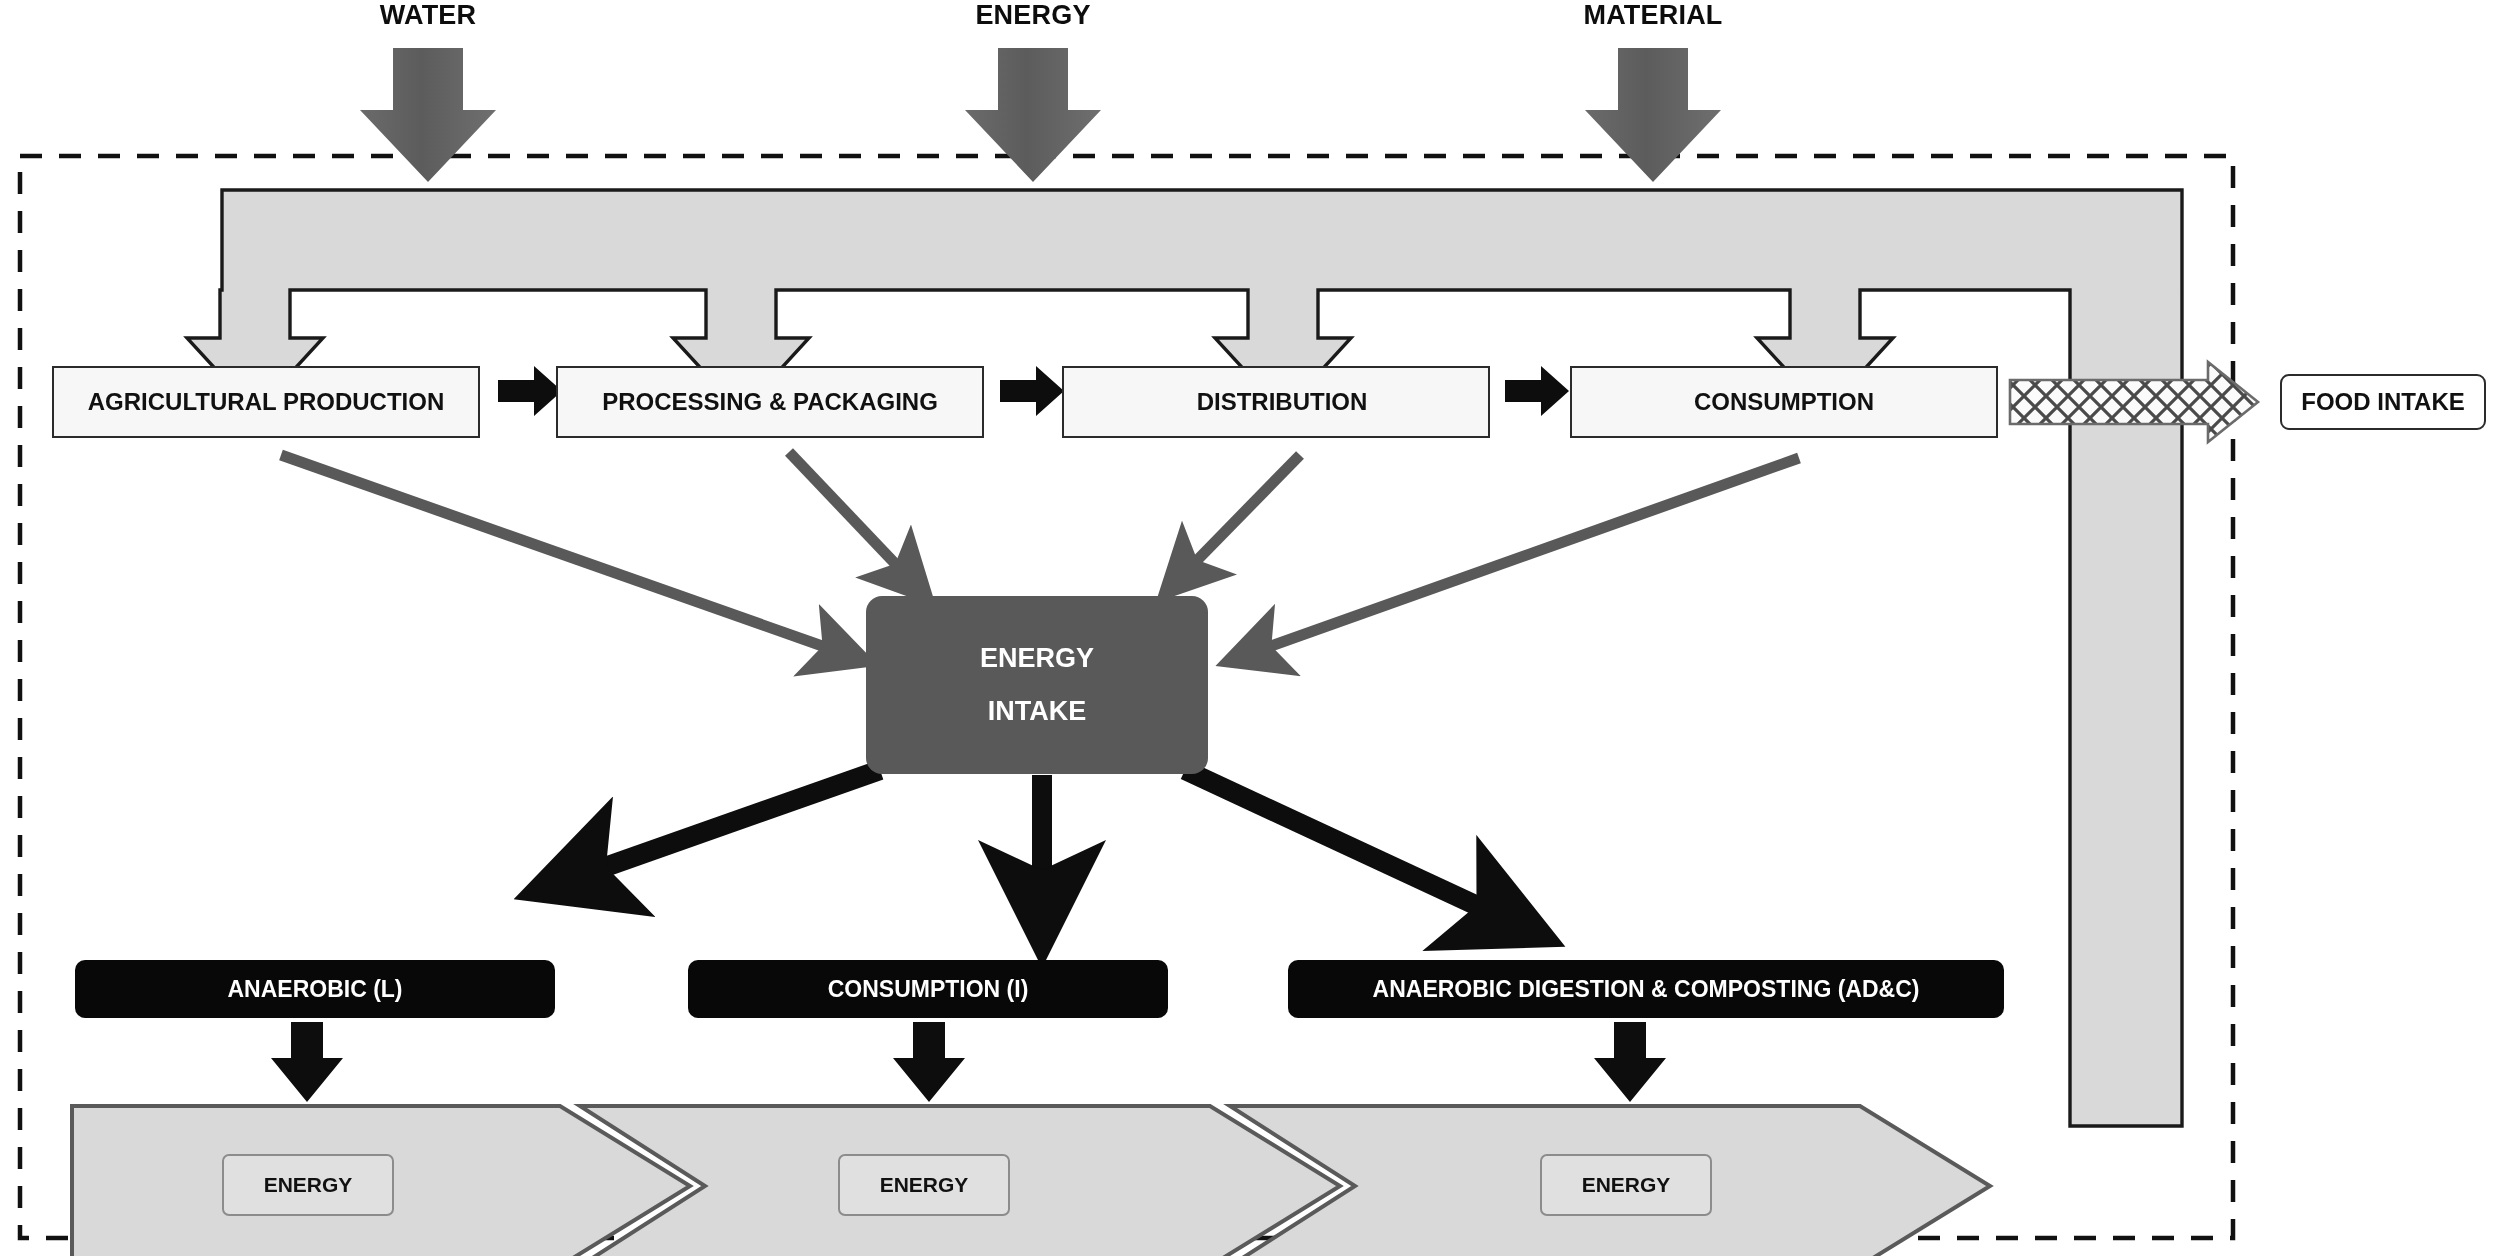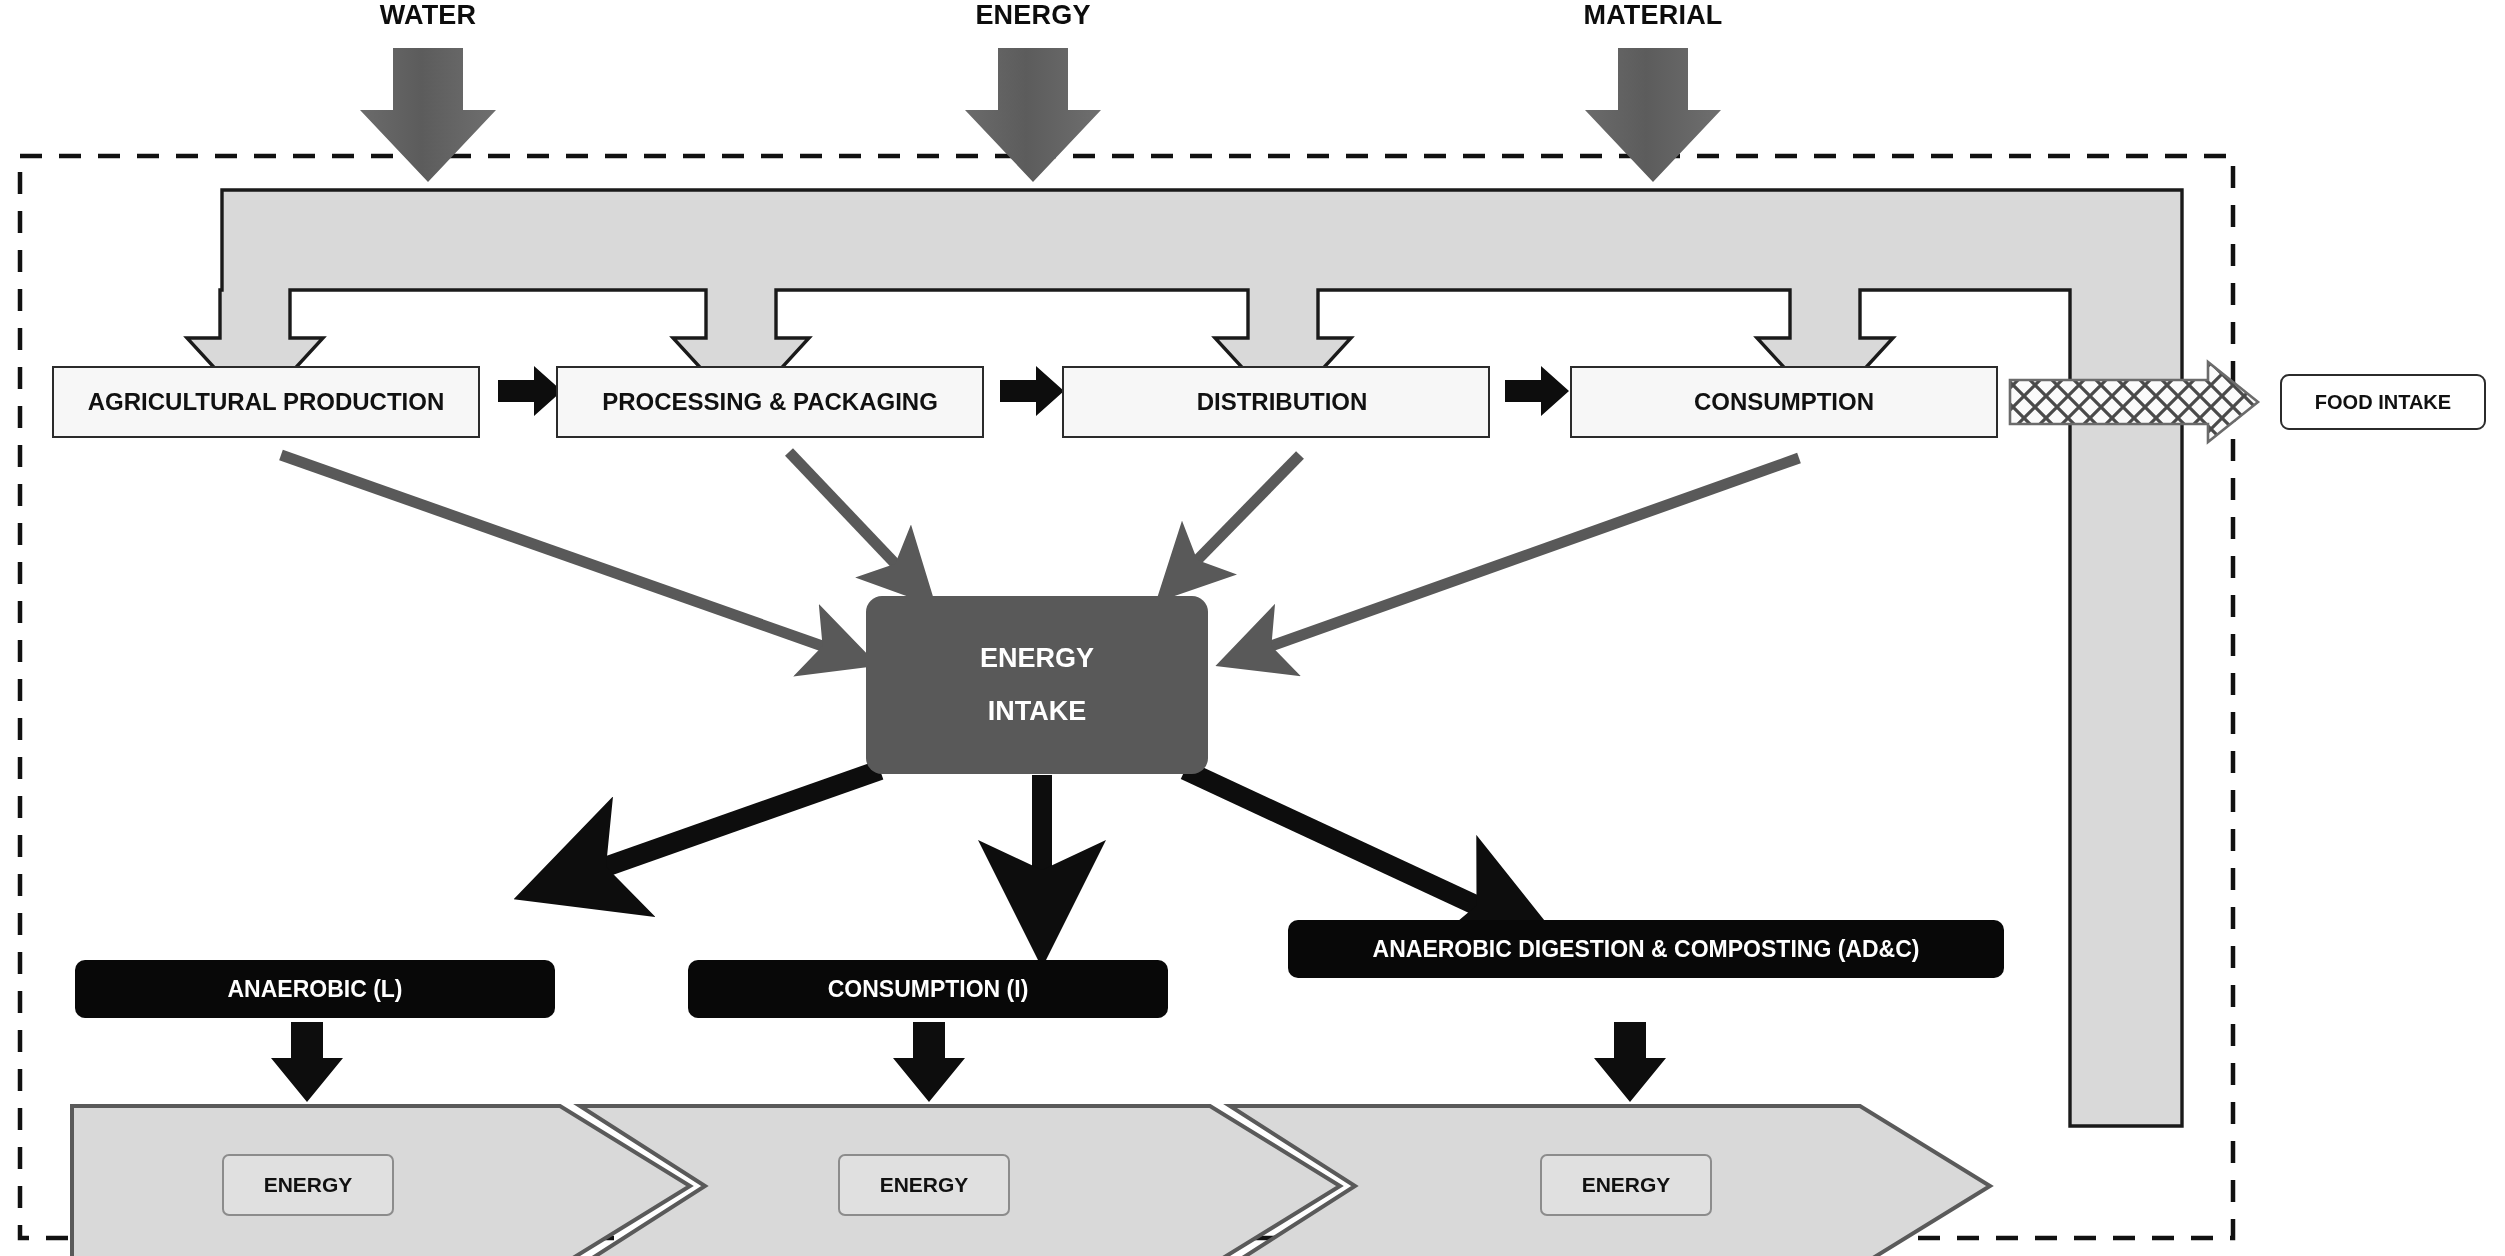--- a/index.html
+++ b/index.html
@@ -10,21 +10,21 @@
 
   .lbl{position:absolute;font-weight:bold;color:#0d0d0d;white-space:nowrap;
        letter-spacing:.2px;text-align:center;}
   .input-lbl{font-size:27px;}
 
   .pbox{position:absolute;background:#f7f7f7;border:2px solid #2b2b2b;
         display:flex;align-items:center;justify-content:center;
         font-size:24px;font-weight:bold;color:#111;box-sizing:border-box;}
   .foodbox{position:absolute;background:#fff;border:2px solid #2b2b2b;border-radius:9px;
            display:flex;align-items:center;justify-content:center;
-           font-size:20px;font-weight:bold;color:#111;box-sizing:border-box;}
+           font-size:24px;font-weight:bold;color:#111;box-sizing:border-box;}
   .lossbox{position:absolute;background:#595959;border-radius:16px;
            display:flex;flex-direction:column;align-items:center;justify-content:center;
            color:#fff;font-size:27px;font-weight:bold;gap:22px;box-sizing:border-box;}
   .blkbox{position:absolute;background:#080808;border-radius:10px;
           display:flex;align-items:center;justify-content:center;
           color:#fff;font-size:23px;font-weight:bold;box-sizing:border-box;}
   .enbox{position:absolute;background:#e0e0e0;border:2px solid #8c8c8c;border-radius:7px;
          display:flex;align-items:center;justify-content:center;
          color:#111;font-size:21px;font-weight:bold;box-sizing:border-box;}
 </style>
@@ -150,19 +150,19 @@
 
   <div class="foodbox" style="left:2280px;top:374px;width:206px;height:56px;">FOOD INTAKE</div>
 
   <div class="lossbox" style="left:866px;top:596px;width:342px;height:178px;">
     <span>ENERGY</span>
     <span>INTAKE</span>
   </div>
 
   <div class="blkbox" style="left:75px;top:960px;width:480px;height:58px;">ANAEROBIC (L)</div>
   <div class="blkbox" style="left:688px;top:960px;width:480px;height:58px;">CONSUMPTION (I)</div>
-  <div class="blkbox" style="left:1288px;top:920px;width:716px;height:58px;">ANAEROBIC DIGESTION &amp; COMPOSTING (AD&amp;C)</div>
+  <div class="blkbox" style="left:1288px;top:960px;width:716px;height:58px;">ANAEROBIC DIGESTION &amp; COMPOSTING (AD&amp;C)</div>
 
   <div class="enbox" style="left:222px;top:1154px;width:172px;height:62px;">ENERGY</div>
   <div class="enbox" style="left:838px;top:1154px;width:172px;height:62px;">ENERGY</div>
   <div class="enbox" style="left:1540px;top:1154px;width:172px;height:62px;">ENERGY</div>
 
 </div>
 
 </body></html>

